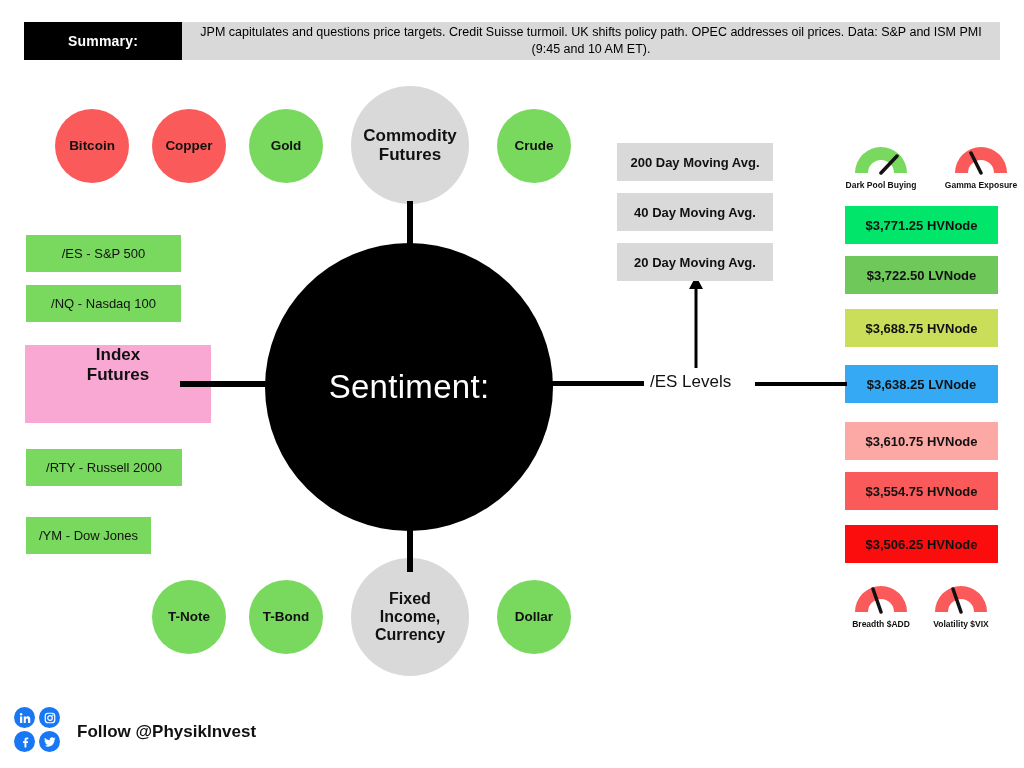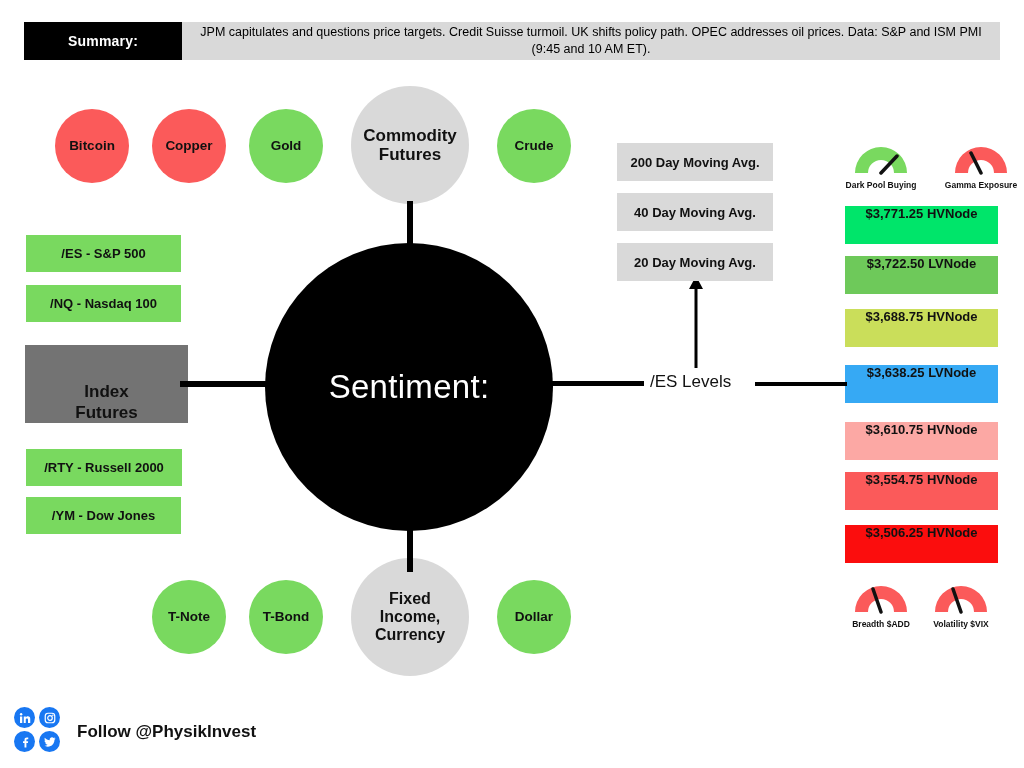--- a/index.html
+++ b/index.html
@@ -94,35 +94,35 @@
     background: #000000;
     z-index: 1;
   }
 
   
   .pill {
     position: absolute;
     display: flex;
     align-items: center;
     justify-content: center;
-    font-weight: bold;
+    font-weight: normal;
     font-size: 13px;
     color: #111111;
     text-align: center;
   }
 
   #index-futures-hub {
     position: absolute;
     left: 25px;
     top: 345px;
-    width: 163px;
+    width: 186px;
     height: 78px;
-    background: #737373;
-    display: flex;
-    align-items: flex-end;
+    background: #f9a8d4;
+    display: flex;
+    align-items: flex-start;
     justify-content: center;
     text-align: center;
     font-weight: bold;
     font-size: 17px;
     line-height: 1.2;
   }
 
   
   .ma-box {
     position: absolute;
@@ -148,21 +148,21 @@
     white-space: nowrap;
   }
 
   
   .level-bar {
     position: absolute;
     left: 845px;
     width: 153px;
     height: 38px;
     display: flex;
-    align-items: flex-start;
+    align-items: center;
     justify-content: center;
     font-weight: bold;
     font-size: 13px;
     color: #111111;
     white-space: nowrap;
   }
 
   
   .gauge-wrap {
     position: absolute;
@@ -258,21 +258,21 @@
 <div id="index-futures-hub">
   <div>
     <div>Index</div>
     <div>Futures</div>
   </div>
 </div>
 
 <div class="pill" style="left:26px; top:449px; width:156px; height:37px; background:#79d95f;">
   <span>/RTY - Russell 2000</span>
 </div>
-<div class="pill" style="left:26px; top:497px; width:155px; height:37px; background:#79d95f;">
+<div class="pill" style="left:26px; top:517px; width:125px; height:37px; background:#79d95f;">
   <span>/YM - Dow Jones</span>
 </div>
 
 <div id="sentiment-circle">
   <div>
     <div>Sentiment:</div>
   </div>
 </div>
 
 <div class="ma-box" style="top:143px;">

